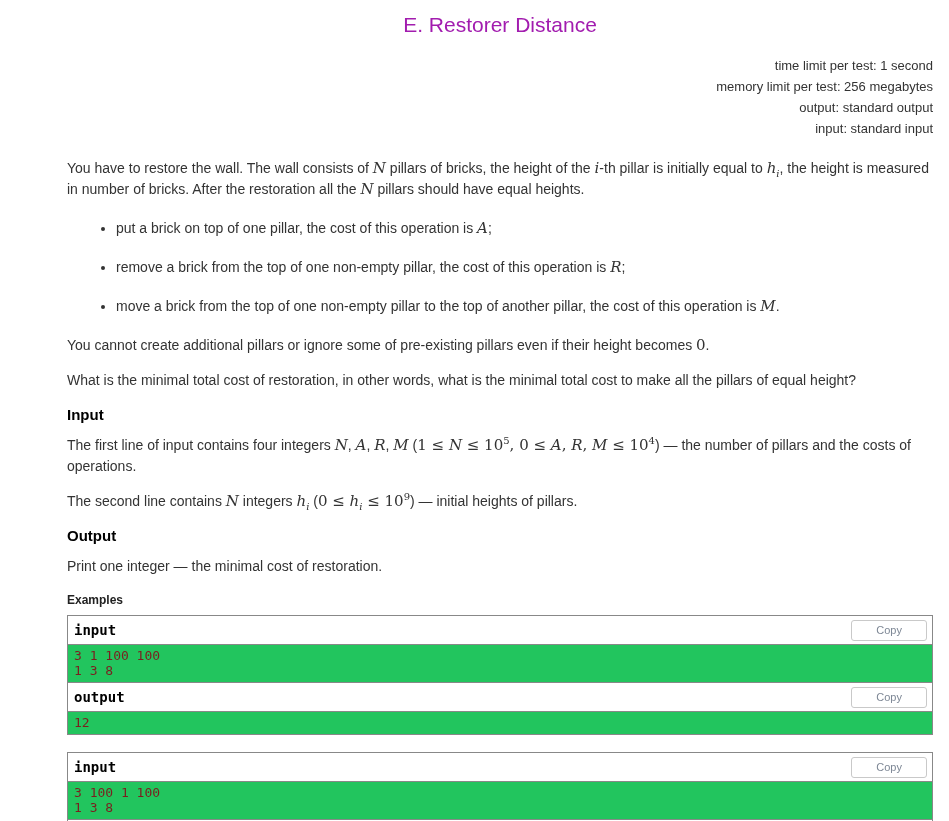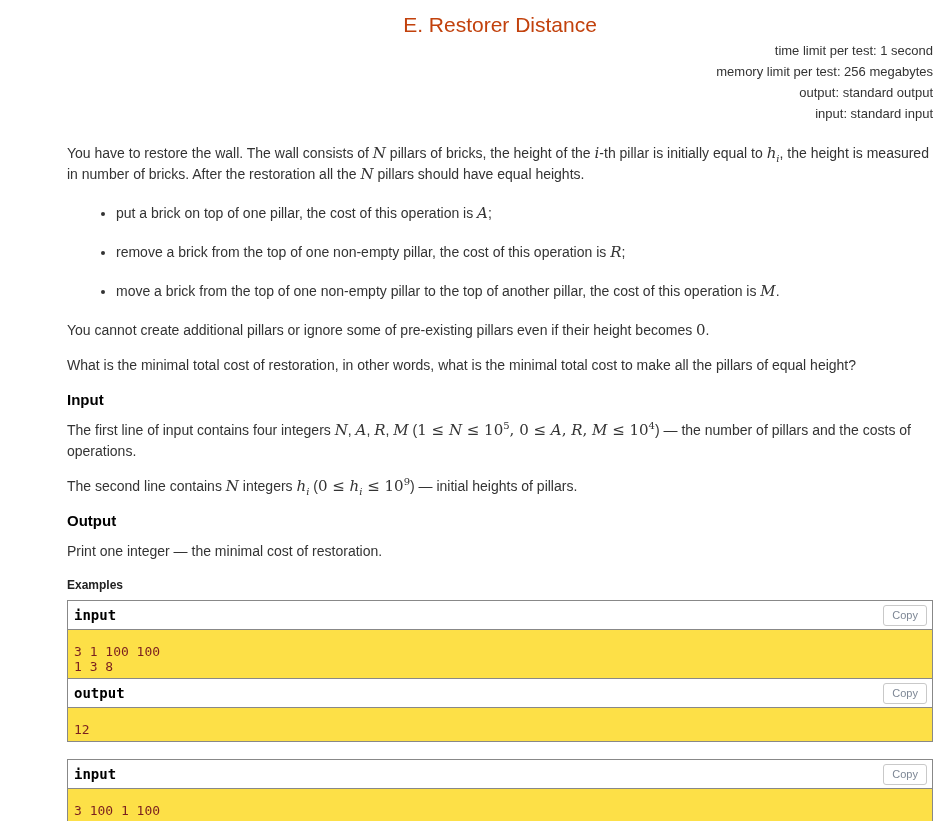--- a/index.html
+++ b/index.html
@@ -13,22 +13,22 @@
   .problem {
     margin-left: 67px;
     width: 866px;
     padding-top: 12px;
   }
   .title {
     text-align: center;
     font-size: 21px;
     line-height: 26px;
     font-weight: 400;
-    color: #c2410c;
-    margin: 0 0 2px 0;
+    color: #a21caf;
+    margin: 0 0 17px 0;
   }
   .meta {
     text-align: right;
     font-size: 13px;
     line-height: 21px;
     color: #333;
     margin-bottom: 19px;
   }
   p {
     font-size: 14px;
@@ -87,27 +87,27 @@
     color: #000;
   }
   .copy-btn {
     font-family: "Liberation Sans", sans-serif;
     font-size: 11px;
     line-height: 1;
     color: #7d8795;
     background: #fff;
     border: 1px solid #c9c9c9;
     border-radius: 3px;
-    padding: 4px 8px;
+    padding: 4px 24px;
     cursor: pointer;
   }
   .sample-data {
-    background: #fde047;
+    background: #22c55e;
     border-bottom: 1px solid #888;
-    padding: 14px 6px 4px 6px;
+    padding: 3px 6px 4px 6px;
   }
   .sample-data:last-child { border-bottom: none; }
   .data-line {
     font-family: "DejaVu Sans Mono", monospace;
     font-size: 13px;
     line-height: 15px;
     color: #7a1f1f;
     white-space: pre;
   }
 </style>

